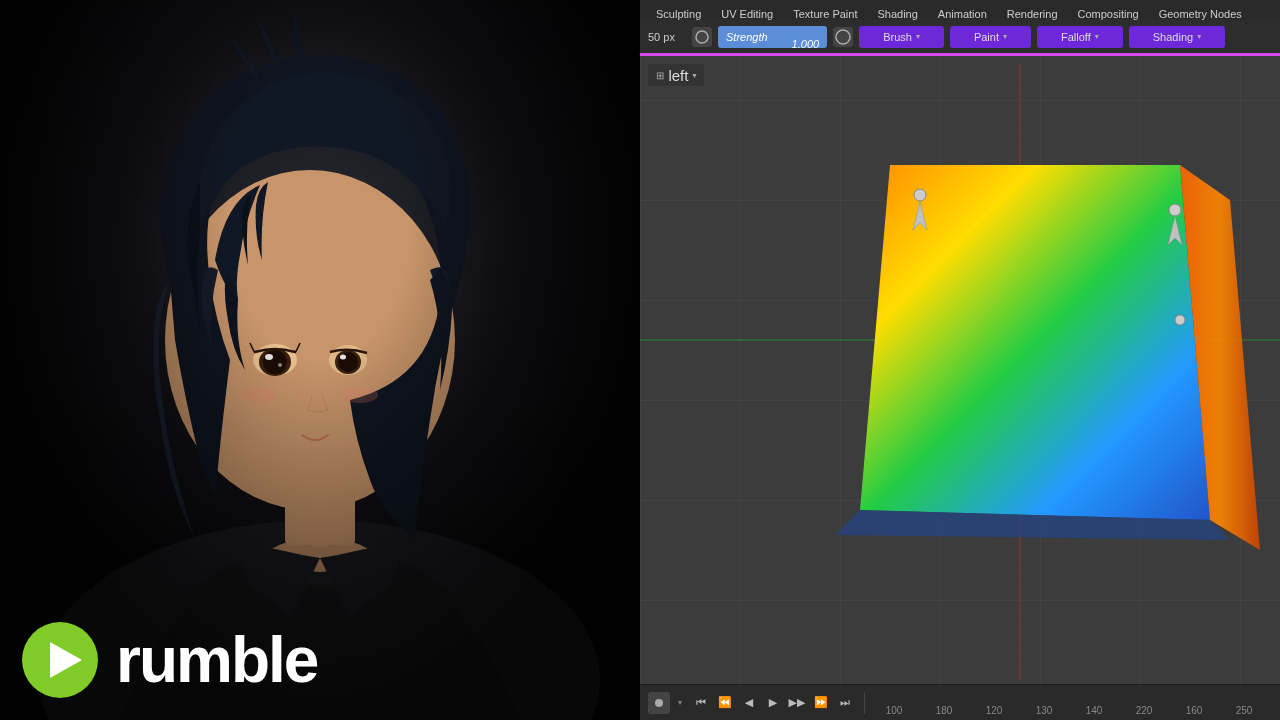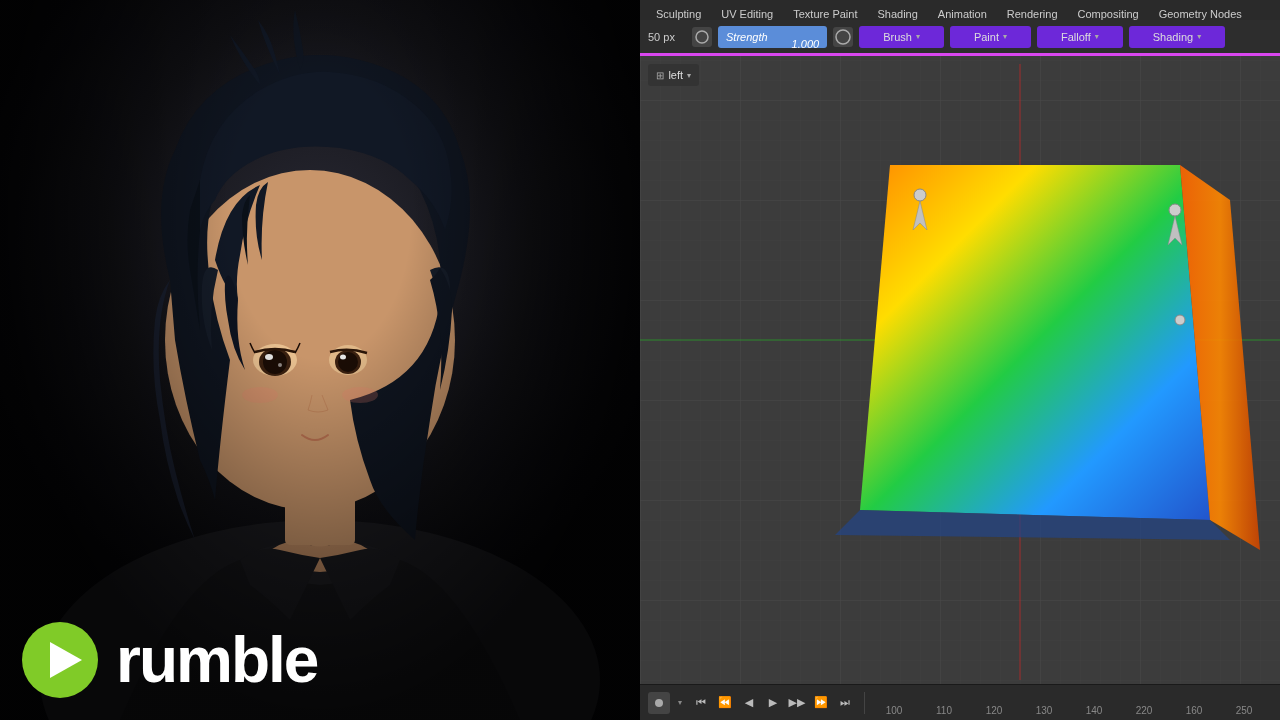--- a/index.html
+++ b/index.html
@@ -193,21 +193,21 @@
       background: #333;
       border-radius: 3px;
       padding: 2px 8px;
       display: flex;
       align-items: center;
       gap: 4px;
       z-index: 20;
       height: 22px;
     }
     .view-grid-icon { color: #aaa; font-size: 10px; }
-    .view-label { color: #ddd; font-size: 11px; }
+    .view-label { color: #ddd; font-size: 15px; }
     .view-dropdown { color: #aaa; font-size: 8px; }
 
     
     #timeline-bar {
       position: absolute;
       bottom: 0; left: 0;
       width: 100%;
       height: 36px;
       background: #2a2a2a;
       display: flex;
@@ -506,21 +506,21 @@
       <div class="timeline-btn">⏩</div>
       <div class="timeline-btn">⏭</div>
     </div>
 
     <div id="timeline-ruler">
       <div class="ruler-marks">
         <div class="ruler-mark">
           <span class="ruler-label">100</span>
         </div>
         <div class="ruler-mark">
-          <span class="ruler-label">110</span>
+          <span class="ruler-label">180</span>
         </div>
         <div class="ruler-mark">
           <span class="ruler-label">120</span>
         </div>
         <div class="ruler-mark">
           <span class="ruler-label">130</span>
         </div>
         <div class="ruler-mark">
           <span class="ruler-label">140</span>
         </div>

